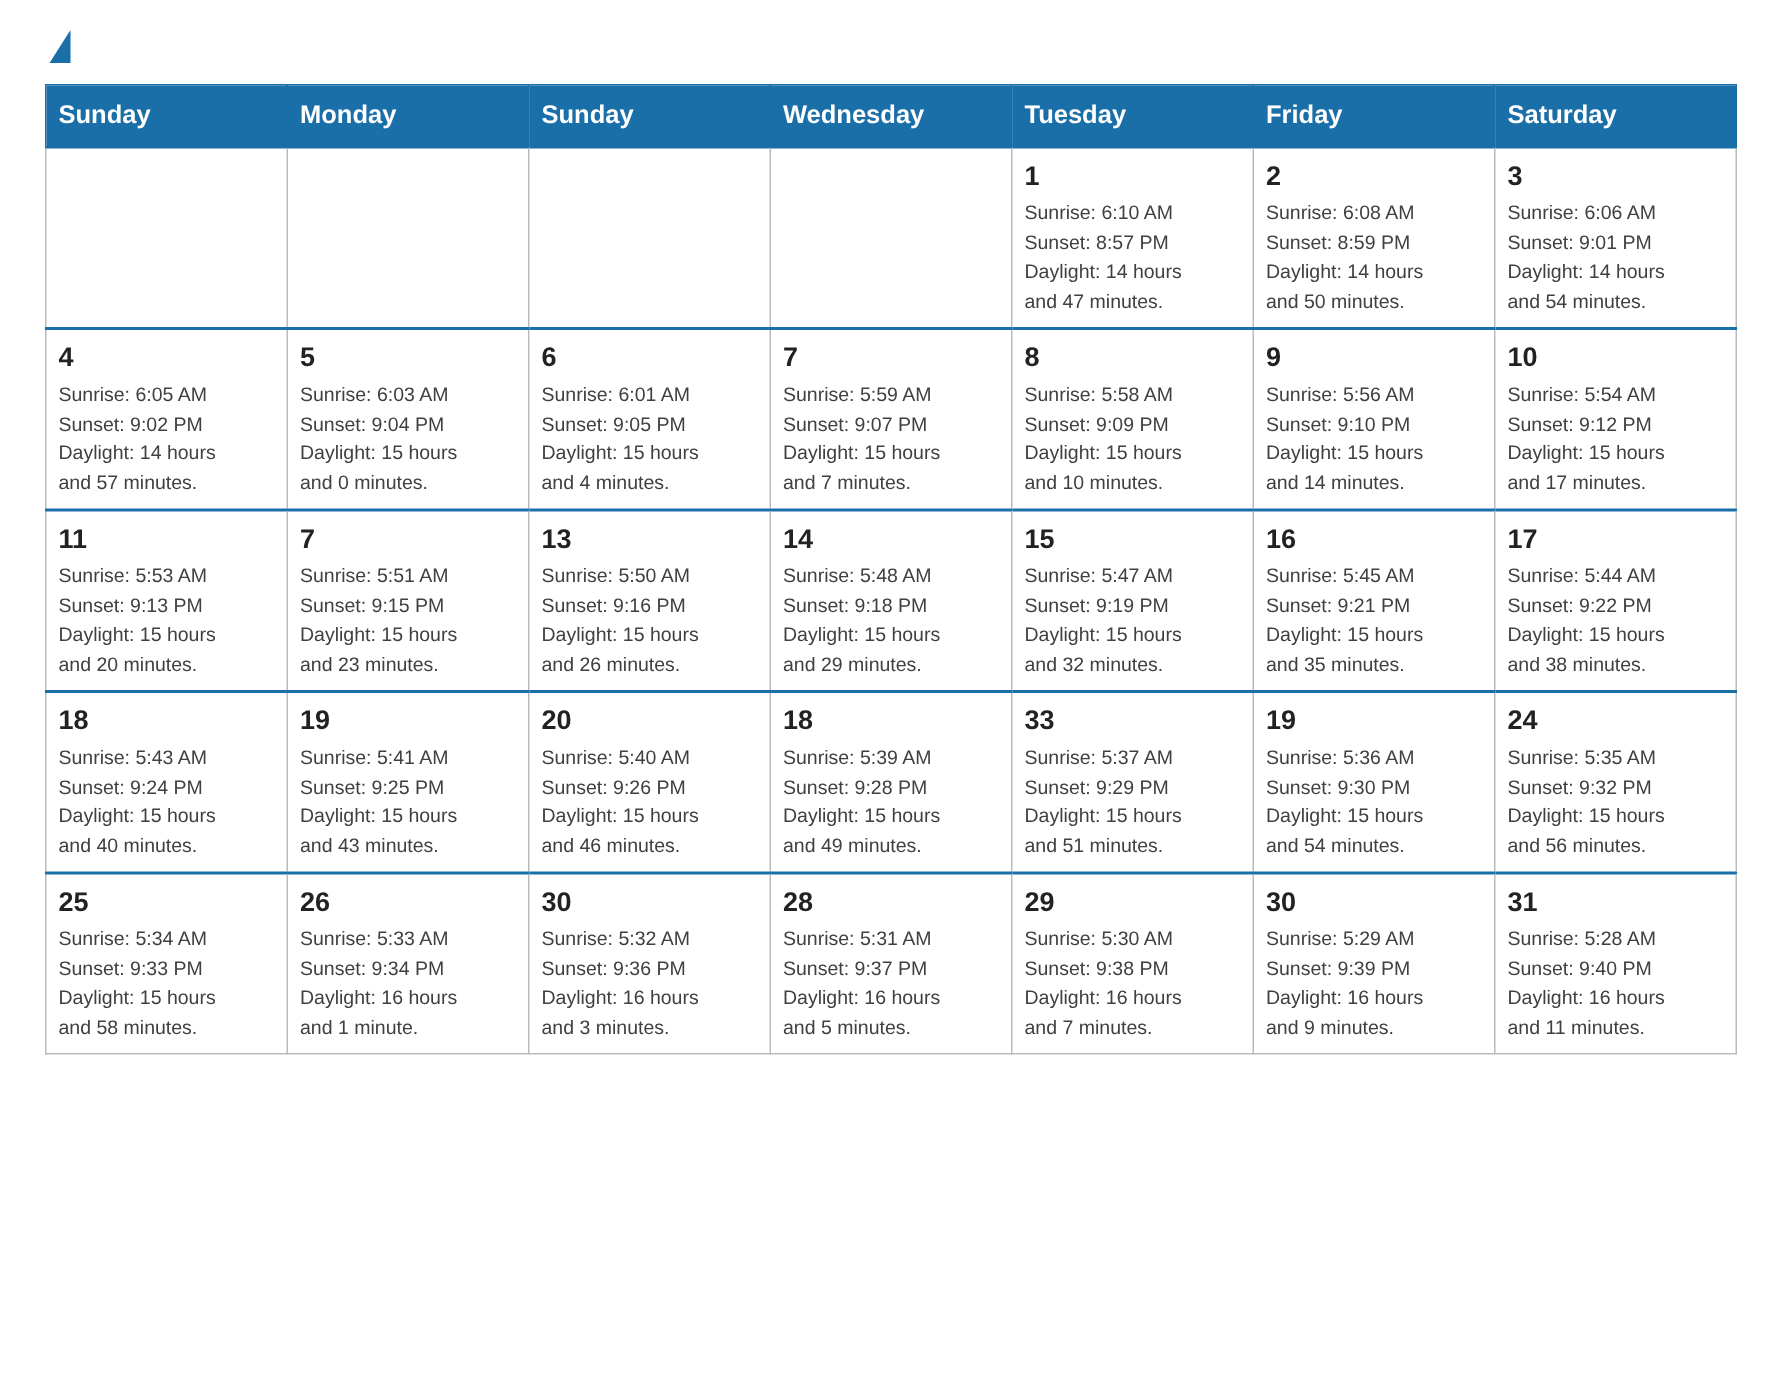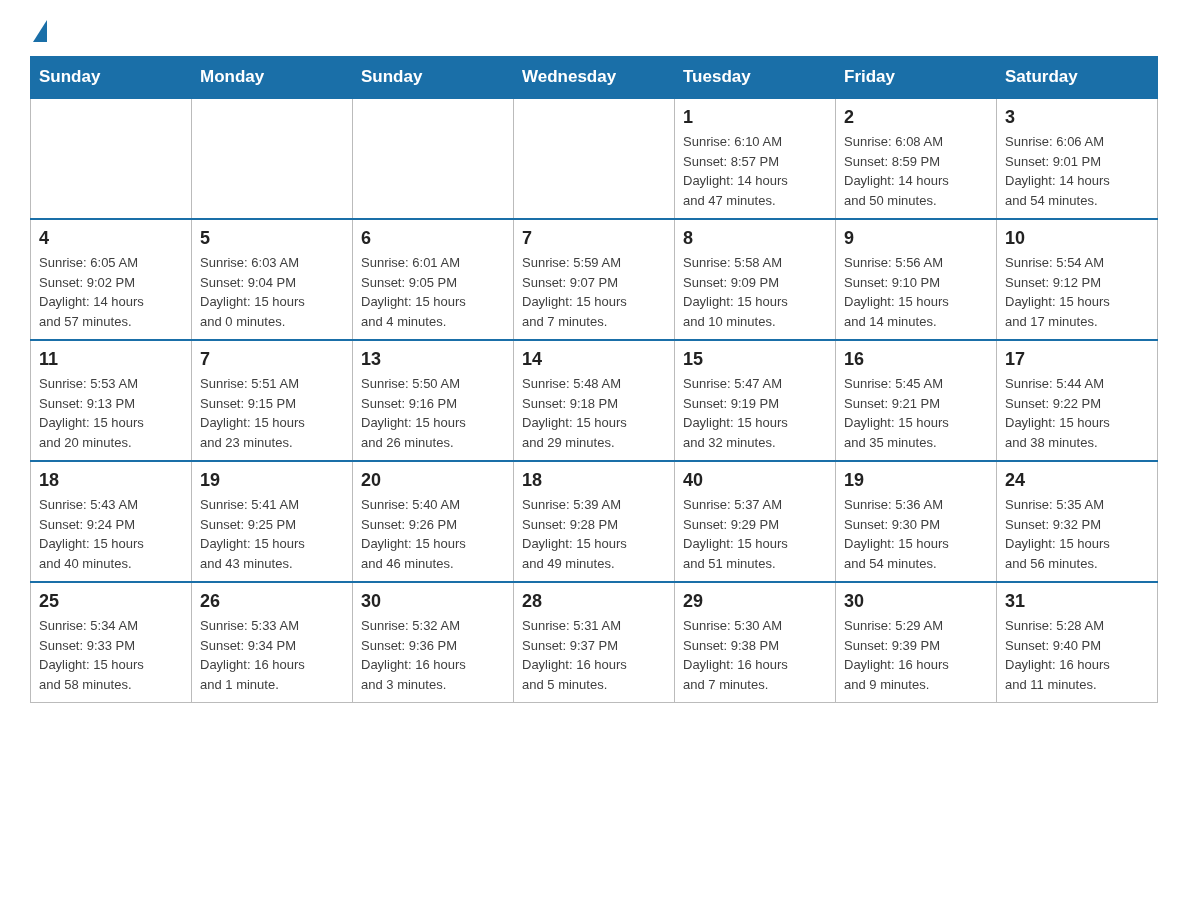--- a/index.html
+++ b/index.html
@@ -219,21 +219,21 @@
         </td>
         <td>
           <div class="day-number">20</div>
           <div class="day-info">Sunrise: 5:40 AM<br>Sunset: 9:26 PM<br>Daylight: 15 hours<br>and 46 minutes.</div>
         </td>
         <td>
           <div class="day-number">18</div>
           <div class="day-info">Sunrise: 5:39 AM<br>Sunset: 9:28 PM<br>Daylight: 15 hours<br>and 49 minutes.</div>
         </td>
         <td>
-          <div class="day-number">40</div>
+          <div class="day-number">33</div>
           <div class="day-info">Sunrise: 5:37 AM<br>Sunset: 9:29 PM<br>Daylight: 15 hours<br>and 51 minutes.</div>
         </td>
         <td>
           <div class="day-number">19</div>
           <div class="day-info">Sunrise: 5:36 AM<br>Sunset: 9:30 PM<br>Daylight: 15 hours<br>and 54 minutes.</div>
         </td>
         <td>
           <div class="day-number">24</div>
           <div class="day-info">Sunrise: 5:35 AM<br>Sunset: 9:32 PM<br>Daylight: 15 hours<br>and 56 minutes.</div>
         </td>

